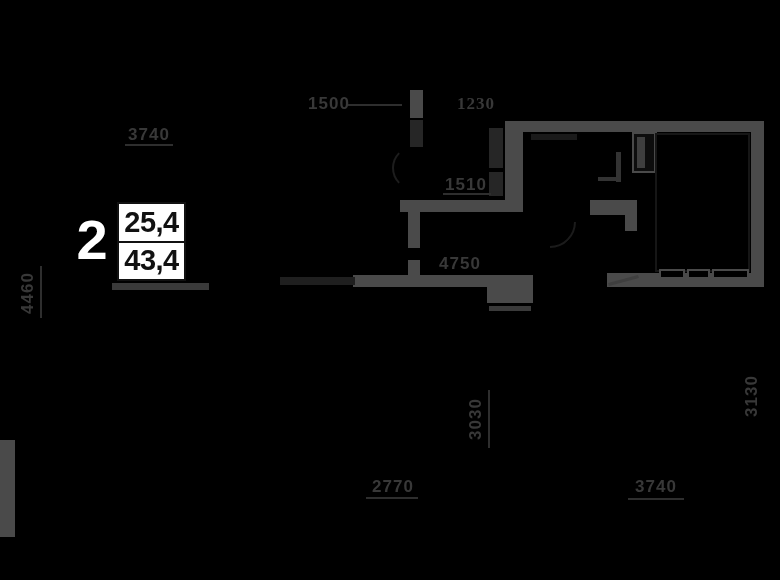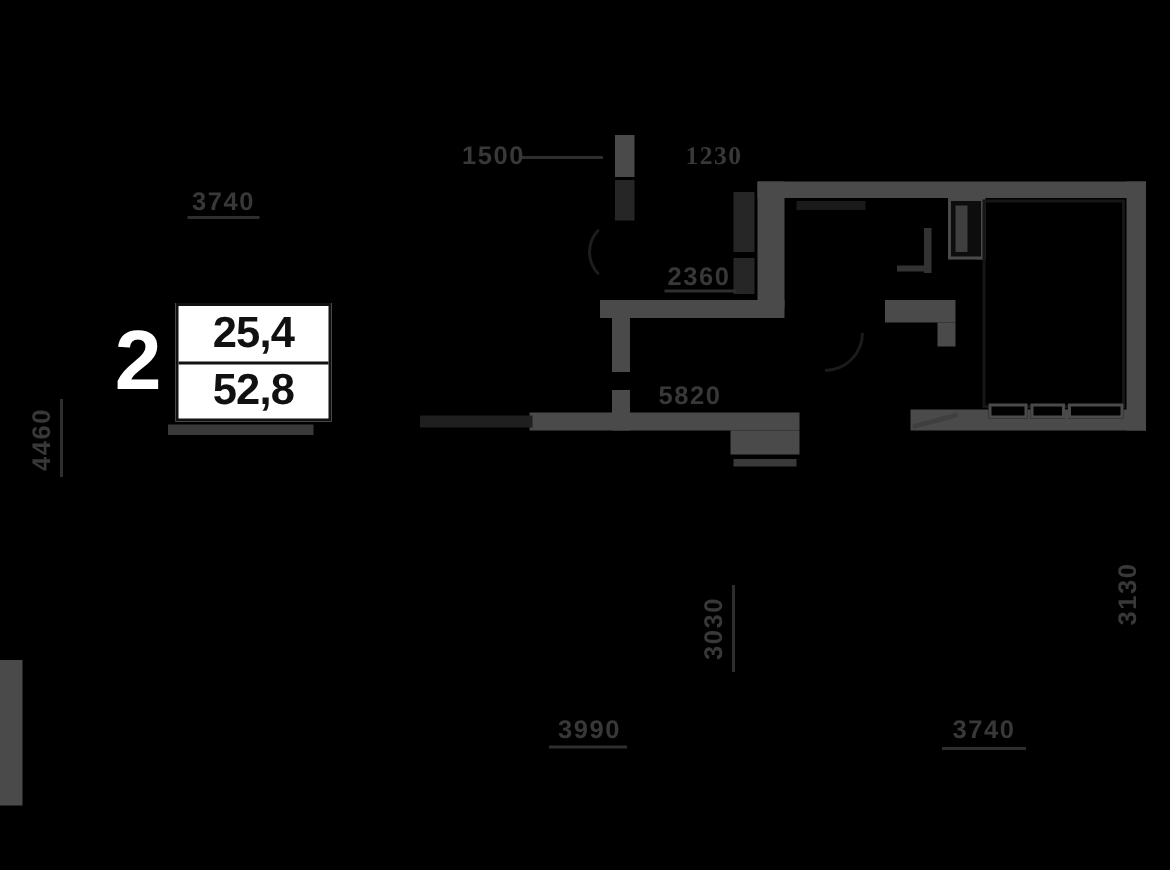--- a/index.html
+++ b/index.html
@@ -22,21 +22,21 @@
   .shaft-inner{position:absolute;left:3px;top:3px;width:8px;height:31px;background:#3f3f3f;}
   .inner-outline{position:absolute;border:2px solid #161616;box-sizing:border-box;}
   .arc{position:absolute;border:2px solid;border-radius:50%;box-sizing:border-box;}
   .leaf{position:absolute;background:#3f3f3f;}
   
   .badge-rooms{
     position:absolute;left:70px;top:210px;width:44px;height:60px;
     color:#ffffff;font-weight:800;font-size:56px;line-height:60px;text-align:center;
   }
   .badge-box{
-    position:absolute;left:117px;top:202px;width:104px;height:79px;
+    position:absolute;left:117px;top:202px;width:69px;height:79px;
     background:#ffffff;border:2px solid #111111;box-sizing:border-box;
     display:flex;flex-direction:column;
   }
   .badge-cell{
     flex:1;display:flex;align-items:center;justify-content:center;
     color:#111111;font-weight:800;font-size:29px;letter-spacing:-0.5px;
   }
   .badge-cell.first{border-bottom:2px solid #111111;}
   .badge-shadow{position:absolute;left:112px;top:283px;width:97px;height:7px;background:#3a3a3a;}
 </style>
@@ -88,28 +88,28 @@
   <div class="dimline" style="left:348px;top:104px;width:54px;height:2px;"></div>
   <div class="dimline" style="left:443px;top:193px;width:48px;height:2px;"></div>
   <div class="dimline" style="left:628px;top:498px;width:56px;height:2px;"></div>
   <div class="dimline" style="left:366px;top:497px;width:52px;height:2px;"></div>
   <div class="dimline" style="left:40px;top:266px;width:2px;height:52px;"></div>
   <div class="dimline" style="left:488px;top:390px;width:2px;height:58px;"></div>
 
   <div class="dim" style="left:119px;top:126px;">3740</div>
   <div class="dim" style="left:299px;top:95px;">1500</div>
   <div class="dim" style="left:446px;top:95px;font-family:Liberation Serif, serif;">1230</div>
-  <div class="dim" style="left:436px;top:176px;">2360</div>
-  <div class="dim" style="left:430px;top:255px;">5820</div>
+  <div class="dim" style="left:436px;top:176px;">1510</div>
+  <div class="dim" style="left:430px;top:255px;">4750</div>
   <div class="dim vert" style="left:-2px;top:284px;">4460</div>
-  <div class="dim" style="left:363px;top:478px;">3990</div>
+  <div class="dim" style="left:363px;top:478px;">2770</div>
   <div class="dim" style="left:626px;top:478px;">3740</div>
   <div class="dim vert" style="left:446px;top:410px;">3030</div>
   <div class="dim vert" style="left:722px;top:387px;">3130</div>
 
   <div class="badge-rooms">2</div>
   <div class="badge-box">
     <div class="badge-cell first">25,4</div>
-    <div class="badge-cell">52,8</div>
+    <div class="badge-cell">43,4</div>
   </div>
   <div class="badge-shadow"></div>
 
 </div>
 
 </body></html>

